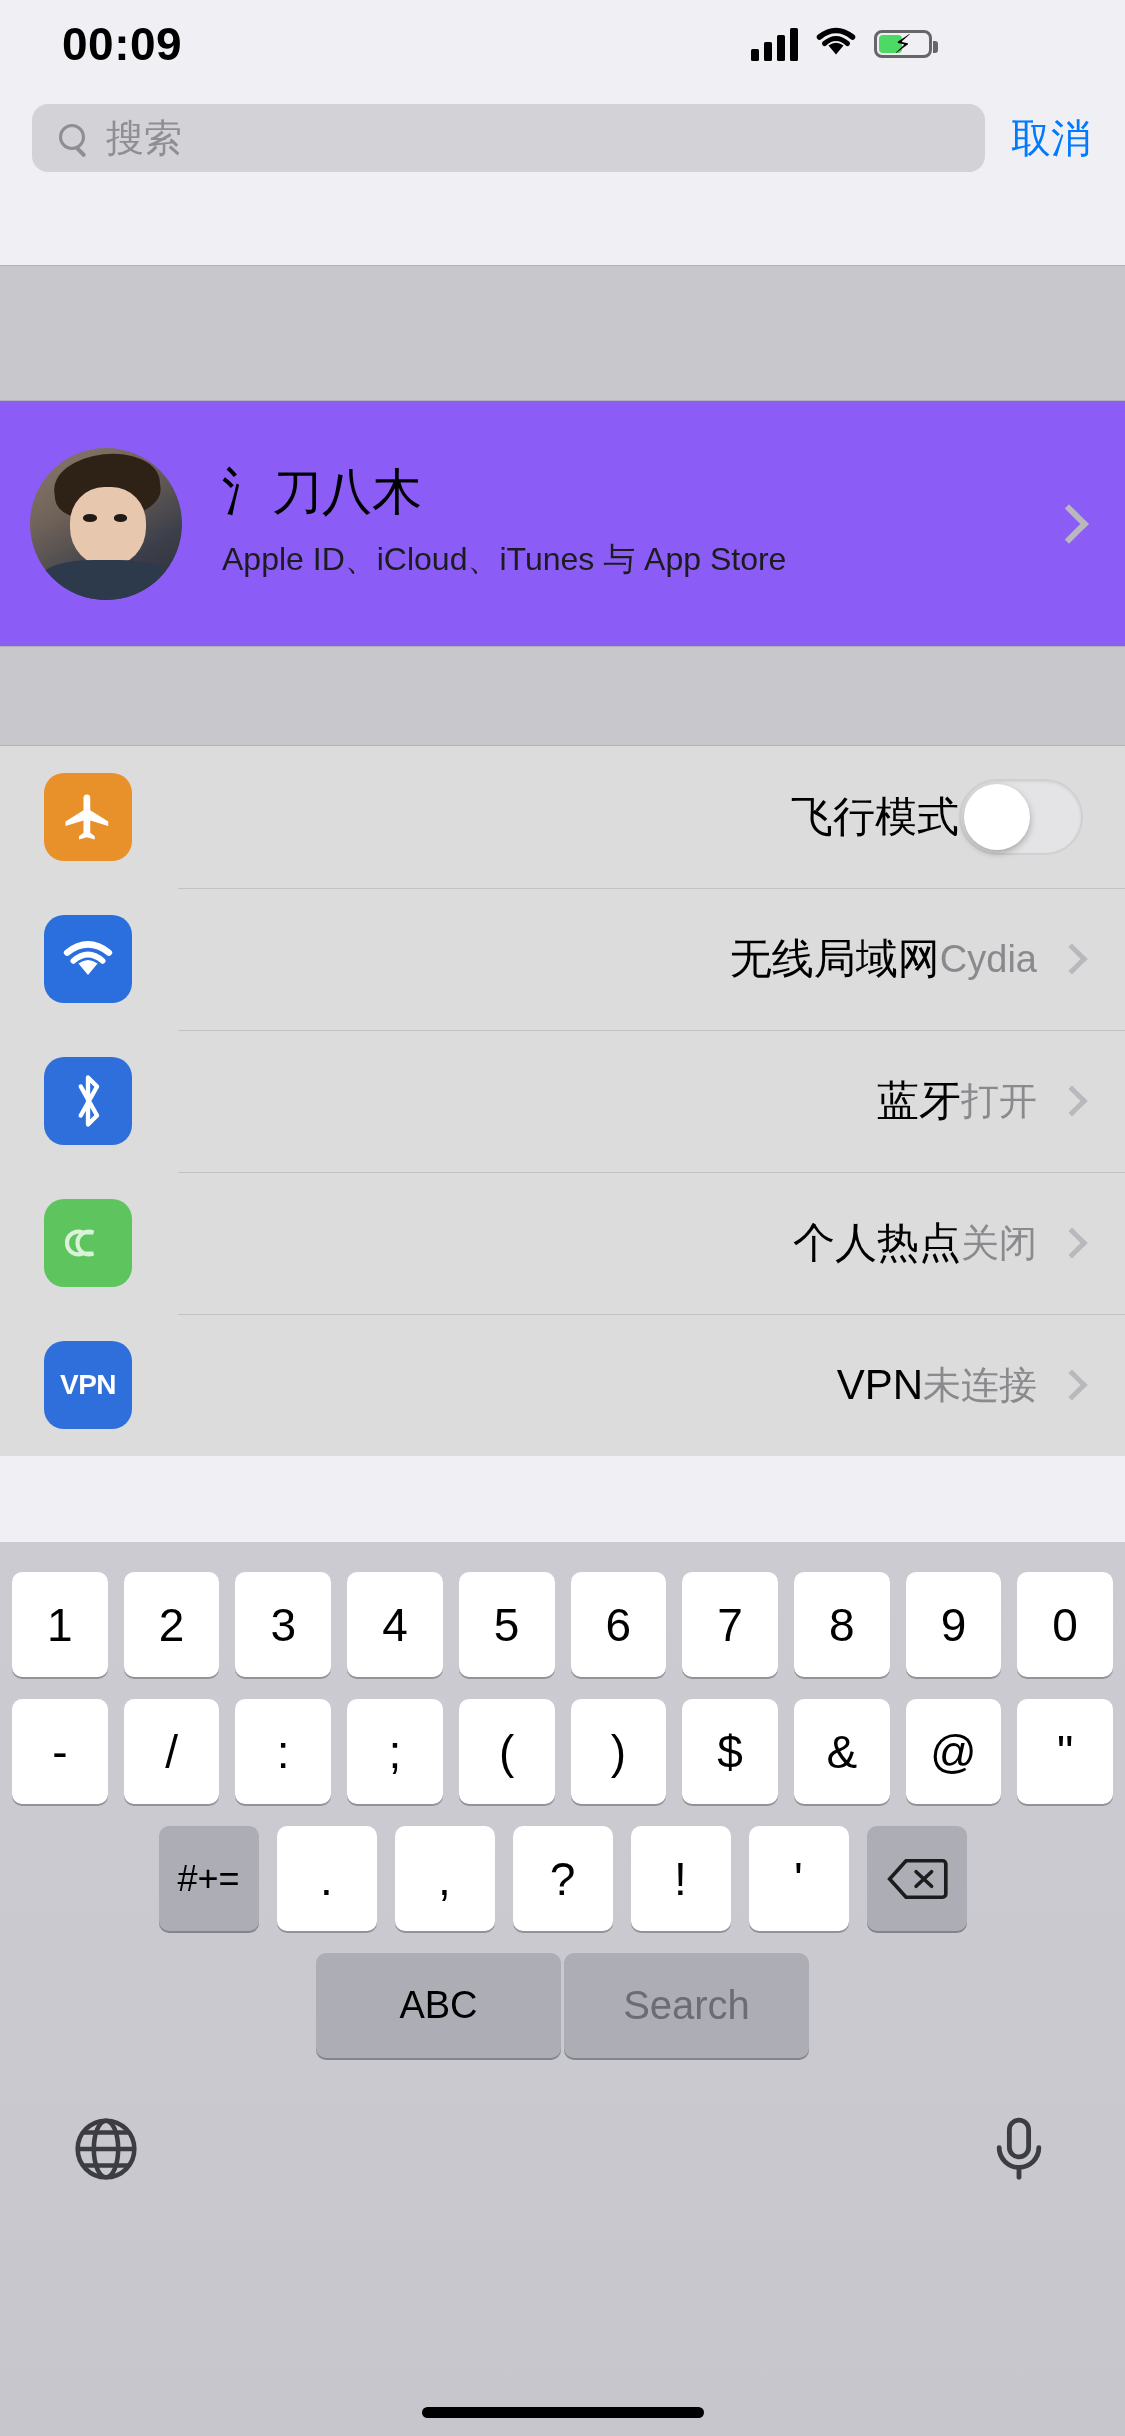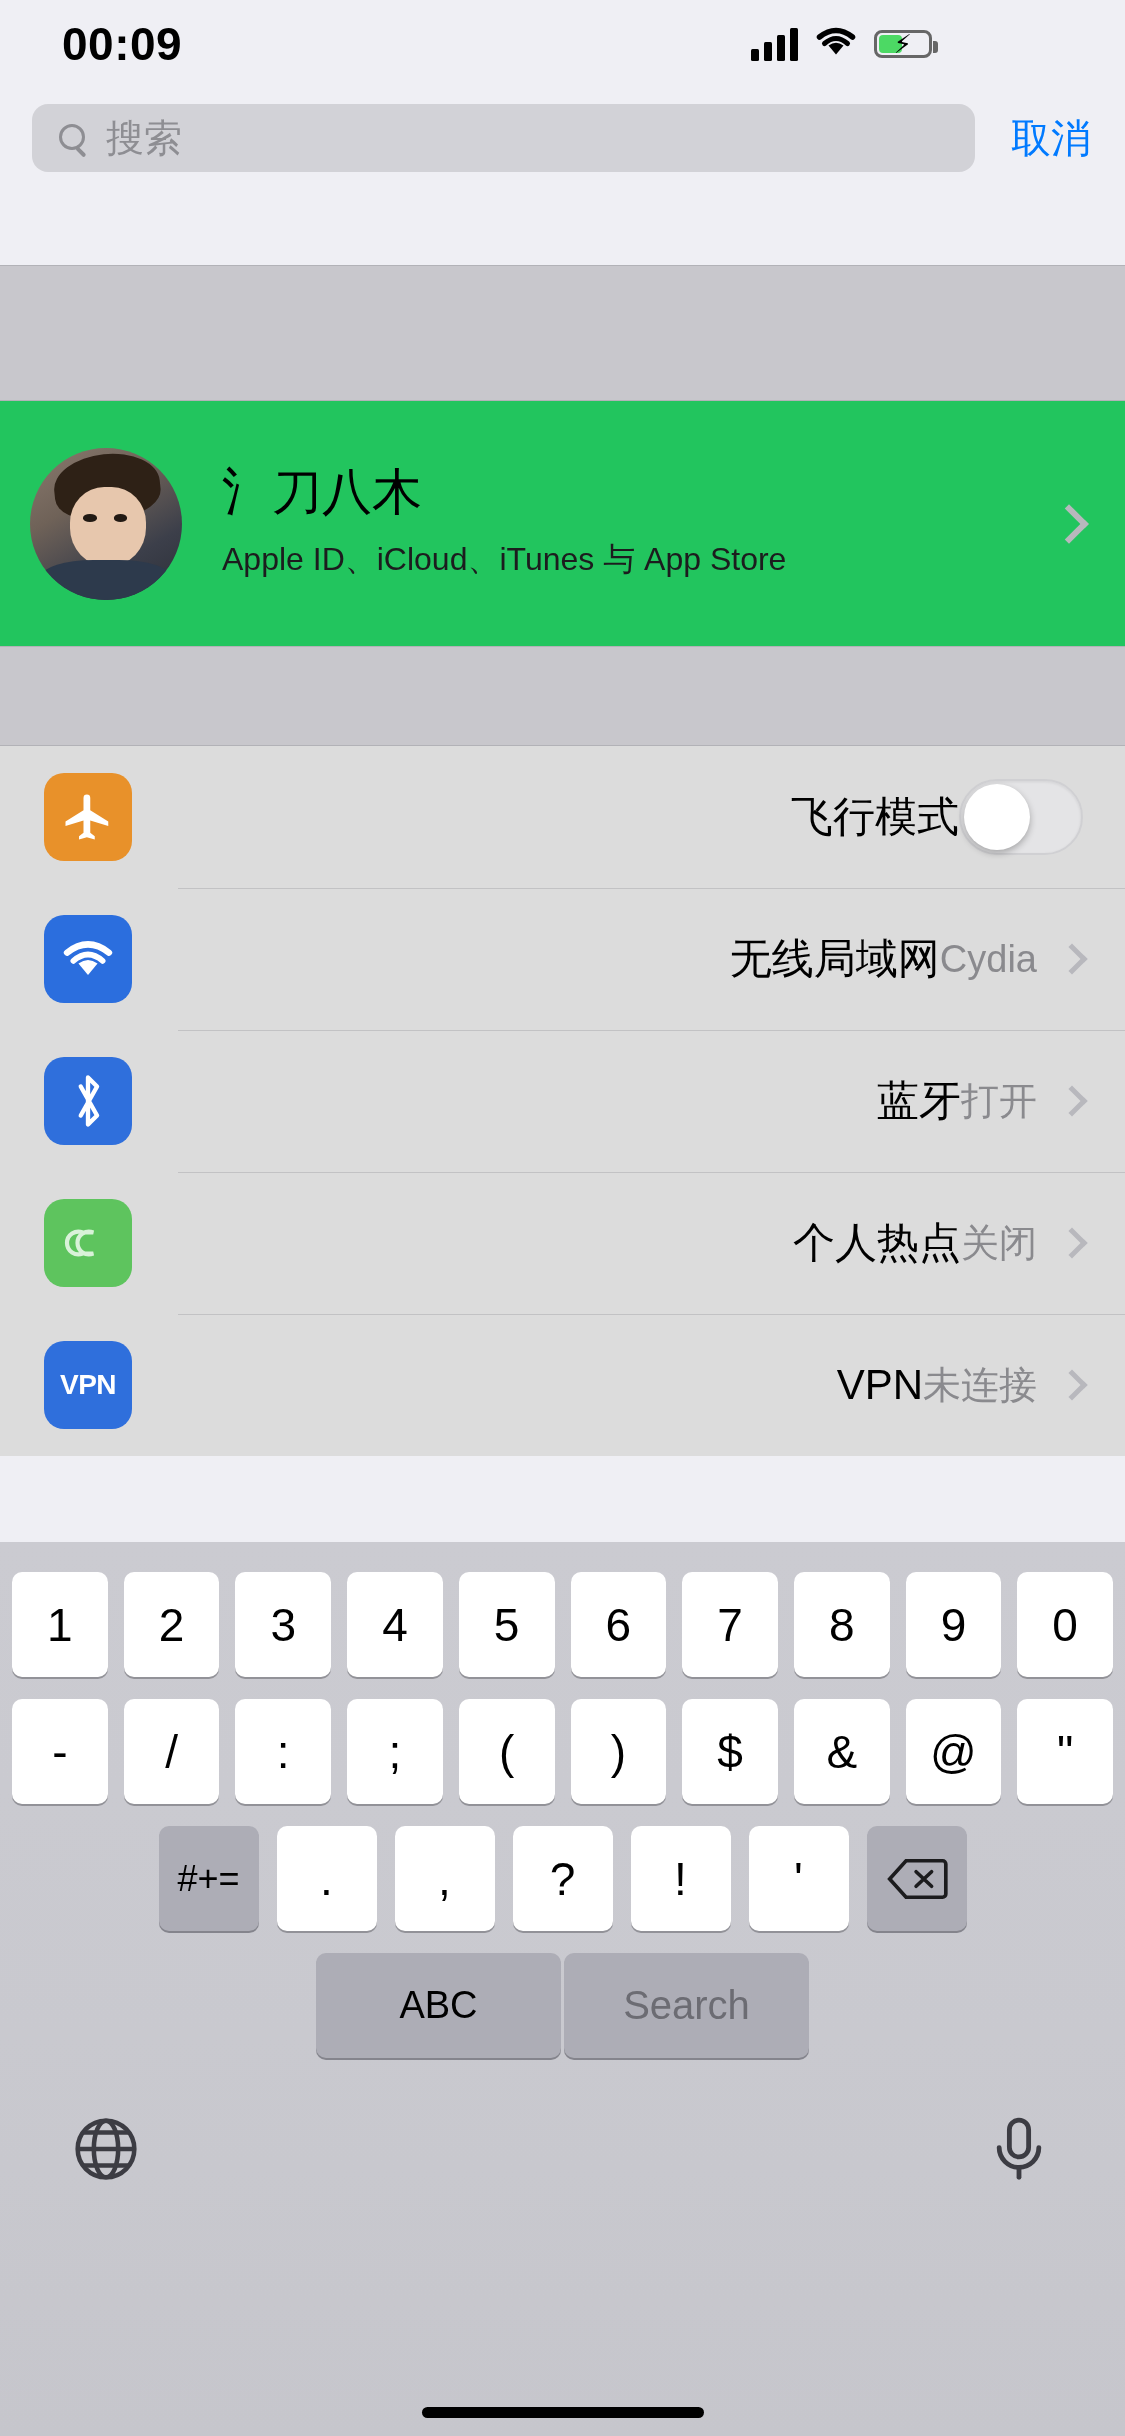--- a/index.html
+++ b/index.html
@@ -40,30 +40,30 @@
   .search-icon { width:30px; height:30px; position:relative; flex:none; }
   .search-icon::before {
     content:""; position:absolute; left:1px; top:1px; width:20px; height:20px;
     border:3.5px solid #8e8e93; border-radius:50%;
   }
   .search-icon::after {
     content:""; position:absolute; right:1px; bottom:0px; width:12px; height:3.5px;
     background:#8e8e93; transform:rotate(45deg); border-radius:2px;
   }
   .search-placeholder { font-size:38px; color:#8e8e93; }
-  .cancel-btn { font-size:40px; color:#007aff; padding:0 6px 0 36px; }
+  .cancel-btn { font-size:40px; color:#007aff; padding:0 6px 0 26px; }
 
   
   .gapband { position:absolute; left:0; width:1125px; background:#c8c7cc;
              border-top:1px solid #b2b2b7; border-bottom:1px solid #b2b2b7; }
 
   
   .profile {
     position:absolute; left:0; top:401px; width:1125px; height:245px;
-    background:#22c55e; display:flex; align-items:center; padding:0 42px 0 30px;justify-content:space-between;
+    background:#8b5cf6; display:flex; align-items:center; padding:0 42px 0 30px;justify-content:space-between;
   }
   .avatar {
     width:152px; height:152px; border-radius:50%; flex:none; overflow:hidden;
     background:linear-gradient(150deg,#8a7a6e 0%,#6f6258 35%,#3c3f4a 70%,#2b2f38 100%);
     position:relative;
   }
   .avatar .hair { position:absolute; left:16%; top:4%; width:70%; height:42%;
     background:#2e2116; border-radius:50% 50% 38% 38%; transform:rotate(-6deg); }
   .avatar .face { position:absolute; left:26%; top:26%; width:50%; height:52%;
     background:#e7c7ad; border-radius:45% 45% 48% 48%; }

